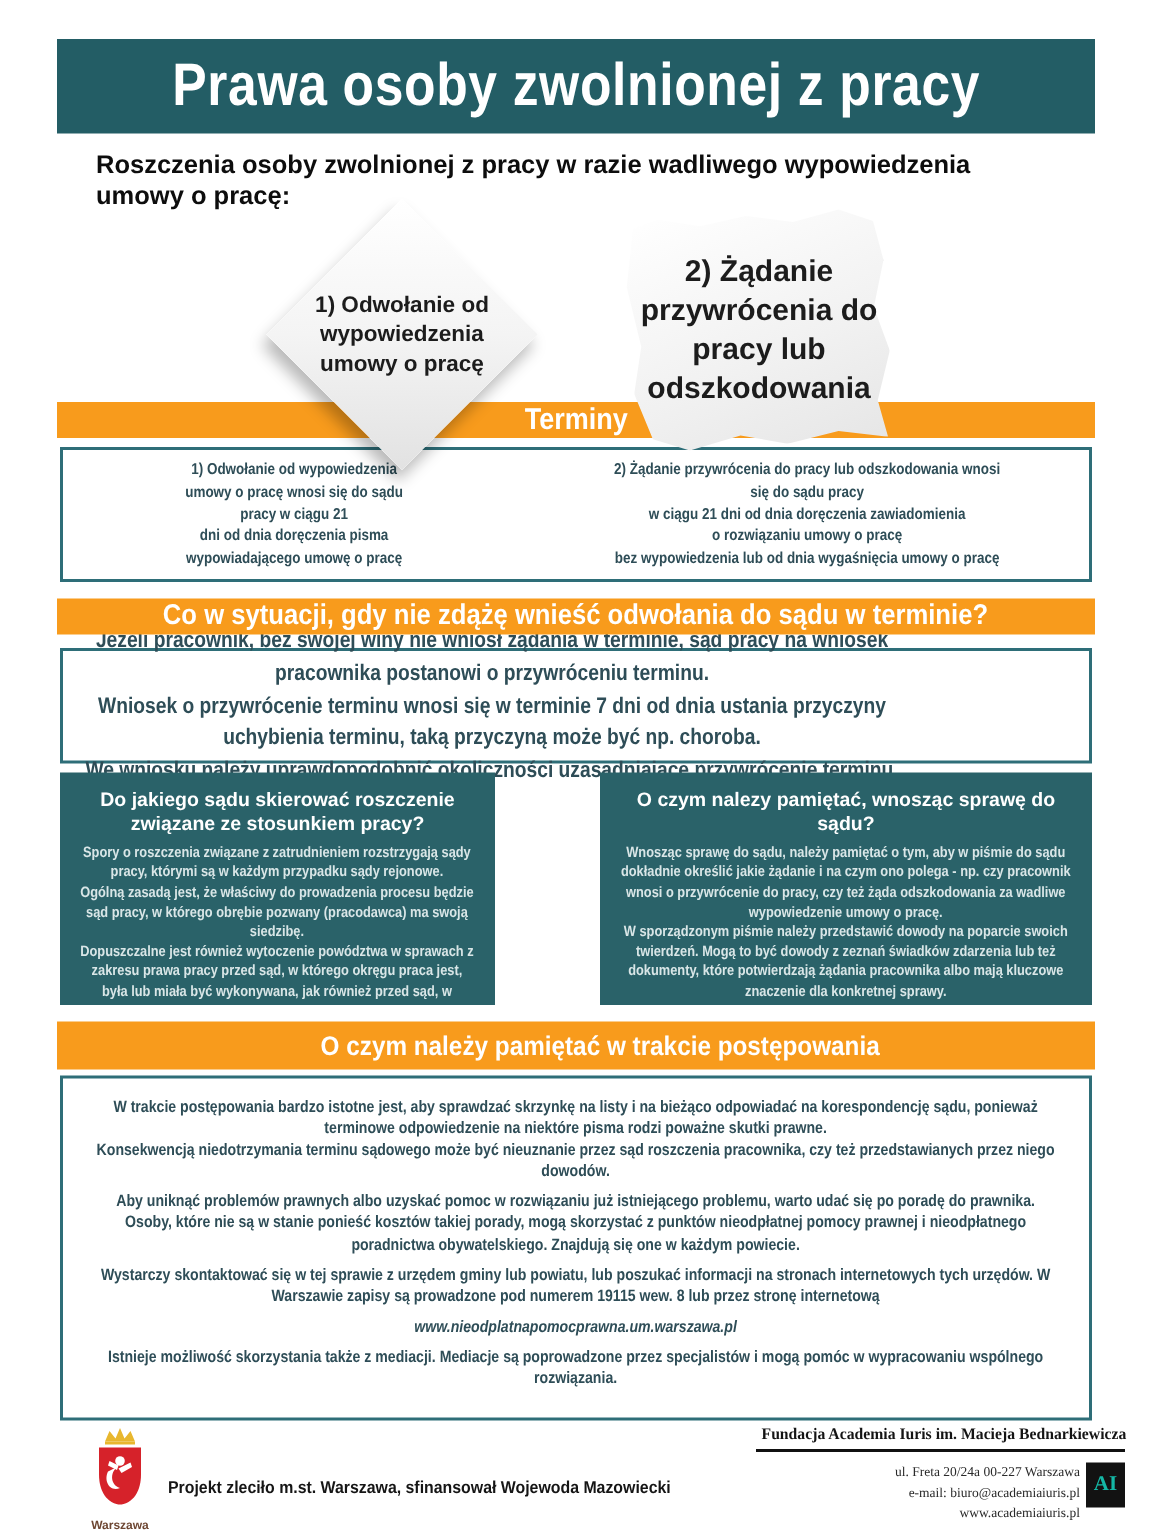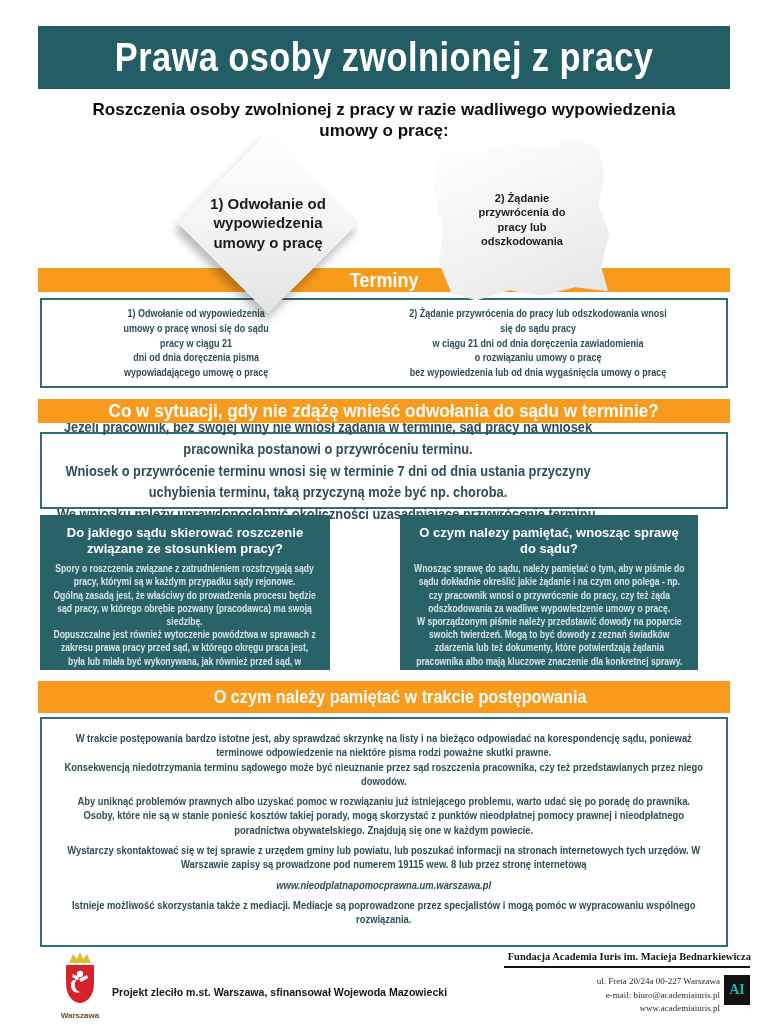--- a/index.html
+++ b/index.html
@@ -9,31 +9,31 @@
   *{margin:0;padding:0;box-sizing:border-box;}
   html,body{background:#ffffff;}
   body{font-family:"Liberation Sans", sans-serif;}
   #poster{position:relative;width:768px;height:1024px;margin:0 auto;background:#ffffff;overflow:hidden;}
 
   .title-band{position:absolute;left:38px;top:26px;width:692px;height:63px;background:var(--teal);
     display:flex;align-items:center;justify-content:center;z-index:1;}
   .title-band .t{color:#fff;font-weight:bold;font-size:40px;white-space:nowrap;
     display:inline-block;transform:scaleX(.86);letter-spacing:.5px;}
 
-  .subtitle{position:absolute;left:64px;top:99px;width:640px;text-align:center;color:#0d0d0d;
+  .subtitle{position:absolute;left:64px;top:99px;width:640px;text-align:left;color:#0d0d0d;
     font-weight:bold;font-size:17px;line-height:1.25;white-space:pre-line;}
 
   .paper{position:absolute;z-index:3;display:flex;align-items:center;justify-content:center;
     text-align:center;font-weight:bold;color:#1c1c1c;white-space:pre-line;}
   .paper .txt{position:relative;z-index:2;line-height:1.3;}
   .paper1{left:178px;top:133px;width:180px;height:180px;font-size:15px;}
   .paper1::before{content:"";position:absolute;inset:26px;z-index:0;
     background:linear-gradient(135deg,#ffffff 0%,#f4f4f4 50%,#e2e2e2 100%);
     transform:rotate(45deg);box-shadow:3px 7px 10px rgba(0,0,0,.28);}
-  .paper2{left:436px;top:142px;width:172px;height:155px;font-size:11px;}
+  .paper2{left:420px;top:142px;width:172px;height:155px;font-size:20px;}
   .paper2::before{content:"";position:absolute;inset:0;z-index:0;
     background:linear-gradient(160deg,#ffffff 0%,#f1f1f1 60%,#e6e6e6 100%);
     transform:rotate(-4deg);box-shadow:3px 7px 10px rgba(0,0,0,.28);
     clip-path:polygon(4% 3%,14% 0%,30% 4%,48% 1%,66% 5%,84% 1%,97% 7%,100% 24%,95% 44%,100% 63%,94% 84%,97% 100%,78% 96%,58% 100%,40% 95%,20% 100%,6% 94%,0% 74%,4% 54%,0% 28%);}
 
   .band{position:absolute;left:38px;width:692px;background:var(--orange);color:#ffffff;
     display:flex;align-items:center;justify-content:center;z-index:2;}
   .band .t{font-weight:bold;display:inline-block;transform:scaleX(.9);white-space:nowrap;}
   .band1{top:268px;height:24px;font-size:20px;}
   .band2{top:399px;height:24px;font-size:19px;}
@@ -47,21 +47,21 @@
   .box1 .col.l{flex:0 0 45%;}
   .box2{top:432px;height:77px;display:flex;align-items:center;justify-content:center;padding:0 14px;
     text-align:center;font-size:15px;line-height:1.45;white-space:pre-line;}
   .box3{top:717px;height:230px;padding:12px 20px;text-align:center;font-size:11px;line-height:1.3;}
   .box3 p{white-space:pre-line;margin-bottom:6px;}
   .box3 .link{font-style:italic;text-decoration:none;color:var(--ink);display:block;margin-bottom:6px;}
 
   .tbox{position:absolute;top:515px;height:155px;background:var(--tealbox);padding:10px 12px;
     text-align:center;overflow:hidden;}
   .tbox.l{left:40px;width:290px;}
-  .tbox.r{left:400px;width:298px;}
+  .tbox.r{left:400px;width:328px;}
   .tbox h3{color:#ffffff;font-size:13px;line-height:1.2;margin-bottom:6px;}
   .tbox .tb{color:var(--tealtext);font-weight:bold;font-size:10px;line-height:1.32;white-space:pre-line;}
 
   .crest{position:absolute;left:54px;top:950px;width:52px;text-align:center;}
   .crest .lbl{font-size:8px;font-weight:bold;color:#6d4632;margin-top:1px;}
   .credit{position:absolute;left:112px;top:986px;width:360px;font-weight:bold;font-size:11.5px;
     color:#151515;transform:scaleX(.92);transform-origin:left center;white-space:nowrap;}
   .fund{position:absolute;left:504px;top:950px;width:246px;font-family:"Liberation Serif", serif;color:#141414;}
   .fund .name{font-weight:bold;font-size:10.8px;text-align:center;white-space:nowrap;transform:scaleX(.97);}
   .fund .rule{height:2px;background:#111;margin:4px 0 7px;}

